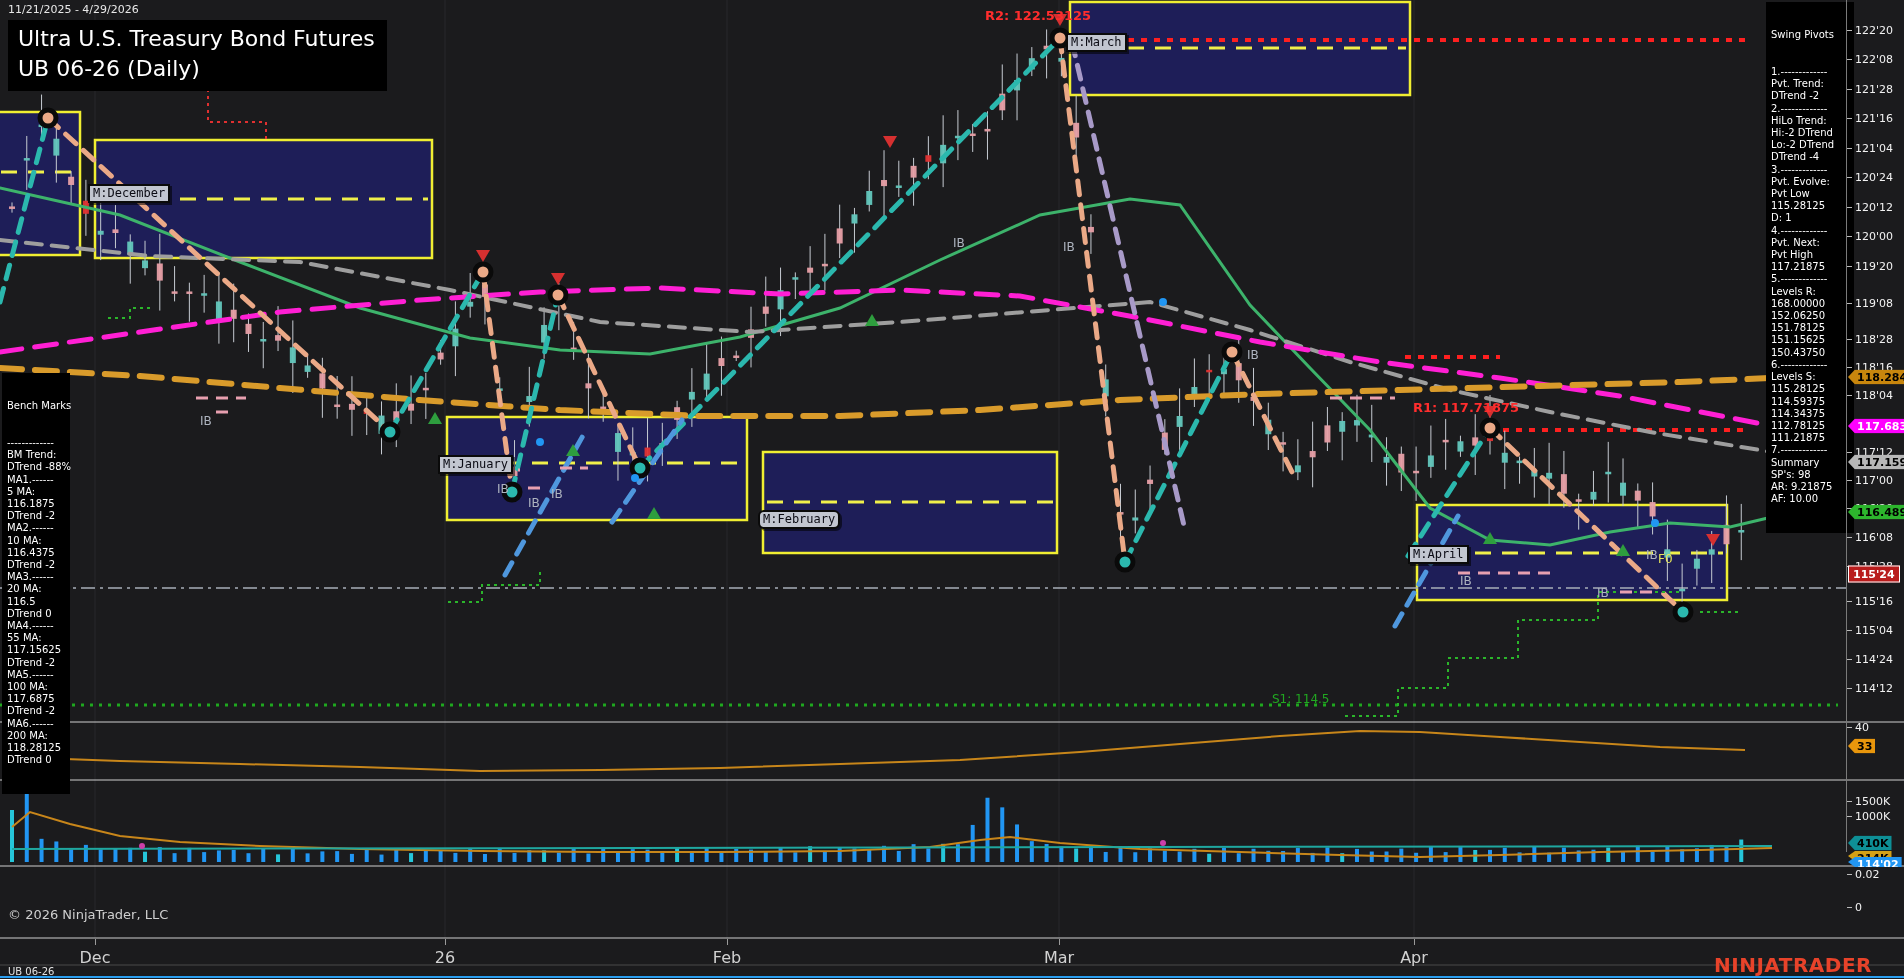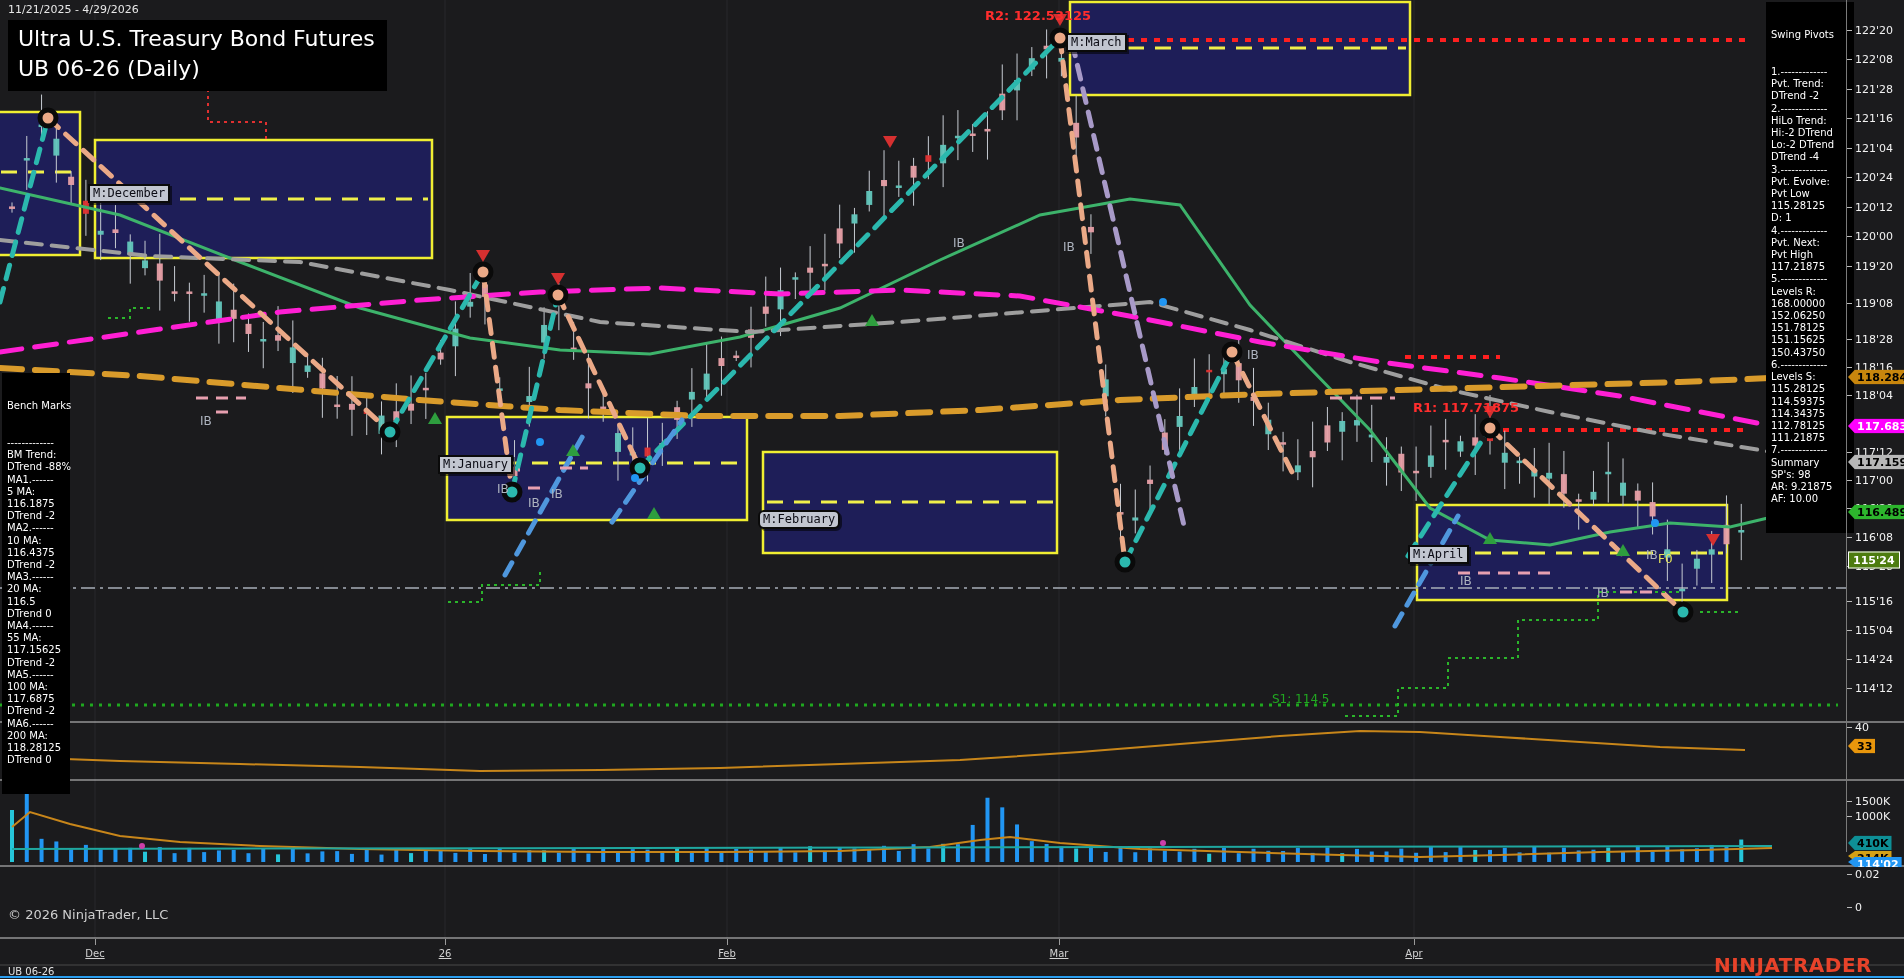--- a/index.html
+++ b/index.html
@@ -22,21 +22,21 @@
   .f0{font-size:12px;color:#e6e65a;z-index:5;}
   .s1{font-size:12px;color:#21a821;z-index:4;white-space:nowrap;}
   .cot{font-size:13.5px;color:#d6d6d6;z-index:5;white-space:nowrap;}
   #axis{left:1846px;top:0;width:58px;height:852px;border-left:1px solid #7a7a7a;z-index:7;}
   .tick{position:absolute;left:8px;transform:translateY(-50%);font-size:11px;color:#f2f2f2;white-space:nowrap;}
   .tickdash{position:absolute;left:0;width:5px;height:1px;background:#bbb;}
   .badge{position:absolute;left:1px;transform:translateY(-50%);font-size:11px;font-weight:bold;
          padding:1px 3px 1px 9px;white-space:nowrap;
          clip-path:polygon(7px 0,100% 0,100% 100%,7px 100%,0 50%);}
   .badge.plain{clip-path:none;border:1px solid #fff;padding:1px 4px;}
-  .tlabel{position:absolute;top:948px;transform:translateX(-50%);font-size:10px;color:#d2d2d2;z-index:7;text-decoration:underline;}
+  .tlabel{position:absolute;top:948px;transform:translateX(-50%);font-size:16px;color:#d2d2d2;z-index:7;}
   .ttick{position:absolute;top:939px;width:1px;height:6px;background:#9a9a9a;z-index:7;}
   .copyright{left:8px;top:907px;font-size:13px;color:#cfcfcf;z-index:5;}
   .instr{left:8px;top:966px;font-size:10px;color:#e2e2e2;z-index:7;}
   .brand{left:1714px;top:953px;font-size:20px;font-weight:bold;letter-spacing:.5px;color:#e8432a;z-index:8;}
   .botline{left:0;top:976px;width:1904px;height:2px;background:#2b9ff0;z-index:8;}
 </style>
 </head>
 <body>
 
 <div id="stage">
@@ -568,21 +568,21 @@
       <div class="tick" style="top: 816px;">1000K</div>
       <div class="tickdash" style="top: 816px;"></div>
       <div class="tick" style="top: 874px;">0.02</div>
       <div class="tickdash" style="top: 874px;"></div>
       <div class="tick" style="top: 907px;">0</div>
       <div class="tickdash" style="top: 907px;"></div>
       <div class="badge" style="top: 377px; background: rgb(200, 134, 13); color: rgb(0, 0, 0);">118.28422</div>
       <div class="badge" style="top: 426px; background: rgb(255, 0, 255); color: rgb(255, 255, 255);">117.68375</div>
       <div class="badge" style="top: 462px; background: rgb(184, 184, 184); color: rgb(0, 0, 0);">117.15994</div>
       <div class="badge" style="top: 512px; background: rgb(45, 181, 45); color: rgb(0, 0, 0);">116.48906</div>
-      <div class="badge plain" style="top: 560px; background: #4d7c0f; color: rgb(255, 255, 255);">115'24</div>
+      <div class="badge plain" style="top: 574px; background: #b91c1c; color: rgb(255, 255, 255);">115'24</div>
       <div class="badge" style="top: 746px; background: rgb(232, 150, 12); color: rgb(0, 0, 0);">33</div>
       <div class="badge" style="top: 843px; background: rgb(14, 143, 150); color: rgb(0, 0, 0);">410K</div>
       <div class="badge" style="top: 856px; background: rgb(212, 160, 23); color: rgb(0, 0, 0); height: 8px; overflow: hidden;">214K</div>
       <div class="badge" style="top: 862px; background: rgb(33, 150, 243); color: rgb(255, 255, 255); height: 8px; overflow: hidden;">114'02</div>
     </div>
   <div id="time-axis">
       <div class="tlabel" style="left: 95px;">Dec</div>
       <div class="ttick" style="left: 95px;"></div>
       <div class="tlabel" style="left: 445px;">26</div>
       <div class="ttick" style="left: 445px;"></div>

